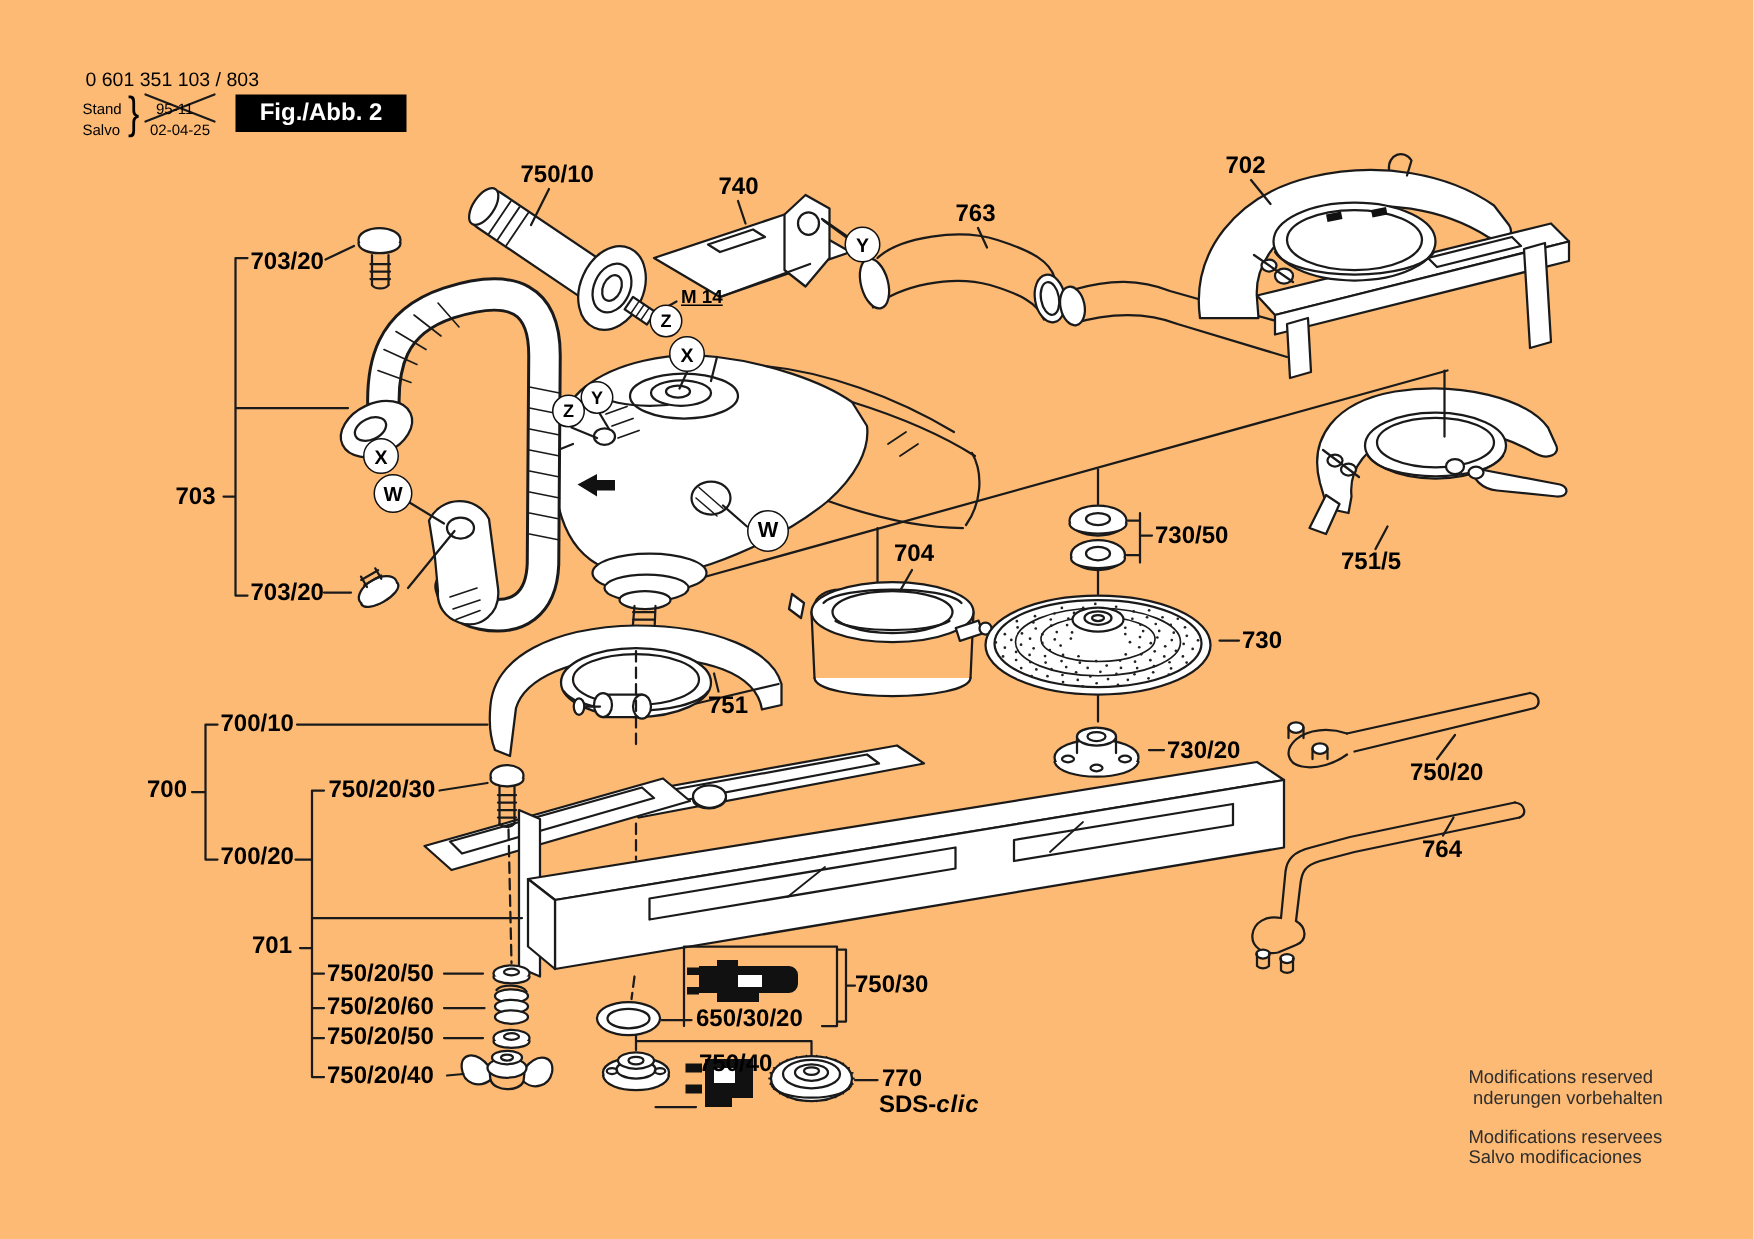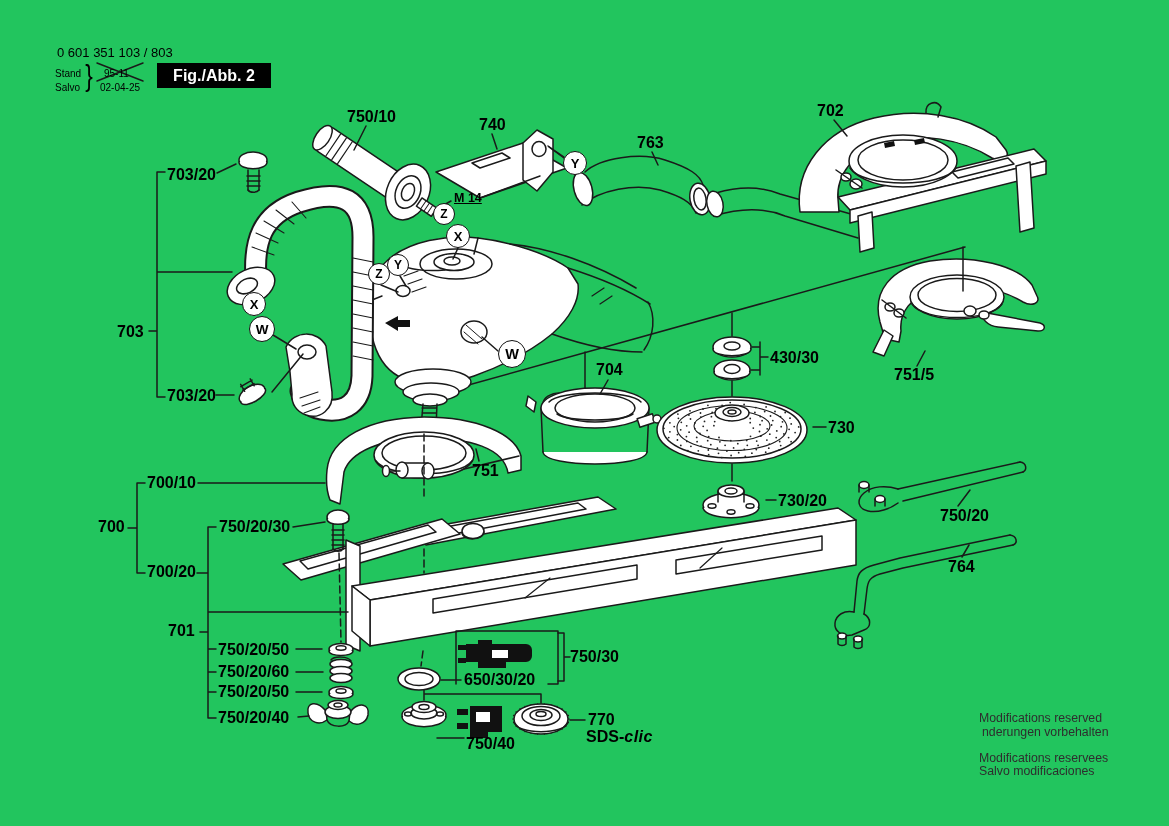--- a/index.html
+++ b/index.html
@@ -1,16 +1,16 @@
 <!DOCTYPE html>
 <html><head>
 <meta charset="utf-8">
 <style>
   html,body{margin:0;padding:0;background:#fff;}
-  #page{position:relative;width:1169px;height:826px;background:#22c55e;overflow:hidden;
+  #page{position:relative;width:1169px;height:826px;background:#fdba74;overflow:hidden;
         font-family:"Liberation Sans",sans-serif;color:#000;}
   #art{position:absolute;left:0;top:0;}
   .lbl{position:absolute;font-weight:bold;font-size:16px;line-height:16px;white-space:nowrap;}
   .lbl.small{font-size:12.5px;line-height:13px;text-decoration:underline;}
   .hdr{position:absolute;font-size:10px;line-height:13px;white-space:nowrap;}
   .hdr.pn{font-size:13px;}
   .brace{position:absolute;font-size:30px;font-weight:300;line-height:30px;transform:scaleX(.75);}
   .figbox{position:absolute;left:157px;top:63px;width:114px;height:25px;background:#000;color:#fff;
           display:flex;align-items:center;justify-content:center;font-weight:bold;font-size:16px;}
   .callout{position:absolute;border:1.7px solid #111;border-radius:50%;background:#fff;
@@ -534,40 +534,40 @@
     </div>
 
 <div class="lbl" style="left:347px;top:109px">750/10</div>
 <div class="lbl" style="left:479px;top:117px">740</div>
 <div class="lbl" style="left:637px;top:135px">763</div>
 <div class="lbl" style="left:817px;top:103px">702</div>
 <div class="lbl" style="left:167px;top:167px">703/20</div>
 <div class="lbl" style="left:117px;top:324px">703</div>
 <div class="lbl" style="left:167px;top:388px">703/20</div>
 <div class="lbl small" style="left:454px;top:192px">M 14</div>
-<div class="lbl" style="left:770px;top:350px">430/30</div>
+<div class="lbl" style="left:770px;top:350px">730/50</div>
 <div class="lbl" style="left:894px;top:367px">751/5</div>
 <div class="lbl" style="left:596px;top:362px">704</div>
 <div class="lbl" style="left:828px;top:420px">730</div>
 <div class="lbl" style="left:472px;top:463px">751</div>
 <div class="lbl" style="left:778px;top:493px">730/20</div>
 <div class="lbl" style="left:940px;top:508px">750/20</div>
 <div class="lbl" style="left:948px;top:559px">764</div>
 <div class="lbl" style="left:147px;top:475px">700/10</div>
 <div class="lbl" style="left:98px;top:519px">700</div>
 <div class="lbl" style="left:219px;top:519px">750/20/30</div>
 <div class="lbl" style="left:147px;top:564px">700/20</div>
 <div class="lbl" style="left:168px;top:623px">701</div>
 <div class="lbl" style="left:218px;top:642px">750/20/50</div>
 <div class="lbl" style="left:218px;top:664px">750/20/60</div>
 <div class="lbl" style="left:218px;top:684px">750/20/50</div>
 <div class="lbl" style="left:218px;top:710px">750/20/40</div>
 <div class="lbl" style="left:570px;top:649px">750/30</div>
 <div class="lbl" style="left:464px;top:672px">650/30/20</div>
-<div class="lbl" style="left:466px;top:736px">750/40</div>
+<div class="lbl" style="left:466px;top:702px">750/40</div>
 <div class="lbl" style="left:588px;top:712px">770</div>
 <div class="lbl sds" style="left:586px;top:729px"><span>SDS-</span><i>clic</i></div>
 
 <div class="callout c24" style="left:563px;top:151px">Y</div>
 <div class="callout c22" style="left:433px;top:203px">Z</div>
 <div class="callout c24" style="left:446px;top:224px">X</div>
 <div class="callout c22" style="left:387px;top:254px">Y</div>
 <div class="callout c22" style="left:368px;top:263px">Z</div>
 <div class="callout c24" style="left:242px;top:292px">X</div>
 <div class="callout c26" style="left:249px;top:316px">W</div>

